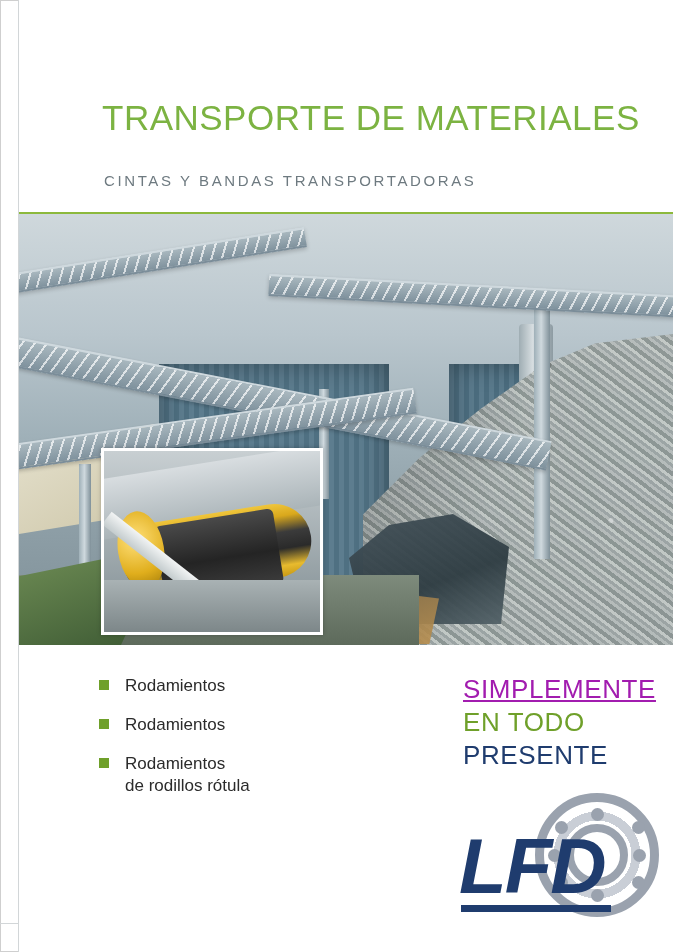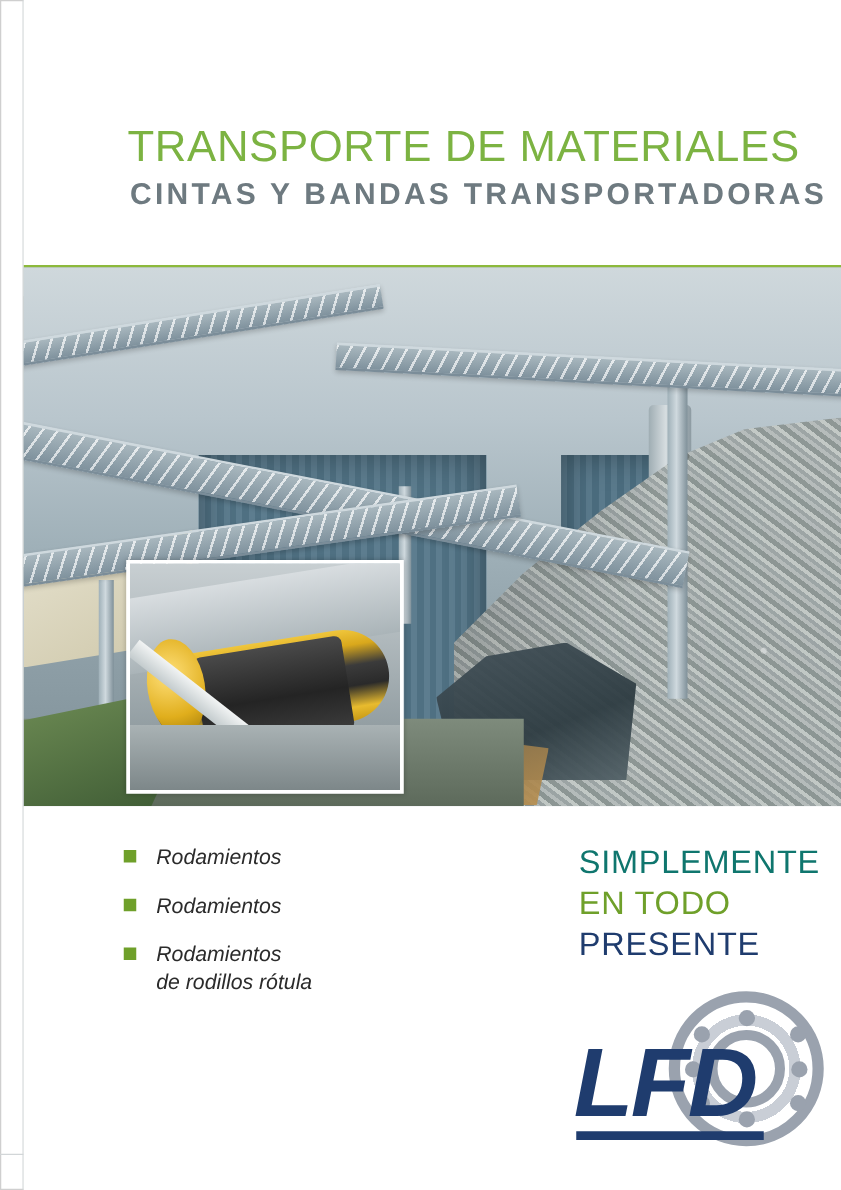--- a/index.html
+++ b/index.html
@@ -58,25 +58,25 @@
     top: 98px;
     font-size: 35px;
     letter-spacing: 0.5px;
     color: #7cb342;
     font-weight: 400;
     white-space: nowrap;
   }
   .subtitle {
     position: absolute;
     left: 85px;
-    top: 142px;
-    font-size: 24px;
+    top: 172px;
+    font-size: 15px;
     letter-spacing: 2.6px;
     color: #6e7a80;
-    font-weight: 700;
+    font-weight: 400;
     white-space: nowrap;
   }
   .header-underline {
     position: absolute;
     left: 19px;
     top: 212px;
     width: 654px;
     height: 2px;
     background: #8cb93c;
   }
@@ -310,21 +310,20 @@
     width: 654px;
     height: 307px;
     background: #ffffff;
   }
 
   .bullets {
     position: absolute;
     left: 80px;
     top: 30px;
     width: 300px;
-    font-style: italic;
   }
   .bullet-item {
     position: relative;
     padding-left: 26px;
     margin-bottom: 17px;
     color: #2b2b2b;
     font-size: 17px;
     line-height: 22px;
   }
   .bullet-item .sq {
@@ -336,21 +335,21 @@
     background: #6fa02a;
   }
   .bullet-line2 { display: block; }
 
   .tagline {
     position: absolute;
     left: 444px;
     top: 28px;
     line-height: 33px;
   }
-  .tagline .l1 { color: #0f766e; font-size: 26px; letter-spacing: .6px; }
+  .tagline .l1 { color: #a21caf; font-size: 26px; letter-spacing: .6px; text-decoration: underline; }
   .tagline .l2 { color: #6fa02a; font-size: 26px; letter-spacing: .6px; }
   .tagline .l3 { color: #1f3c6e; font-size: 26px; letter-spacing: .6px; }
 
   
   .logo {
     position: absolute;
     left: 440px;
     top: 148px;
     width: 200px;
     height: 130px;

